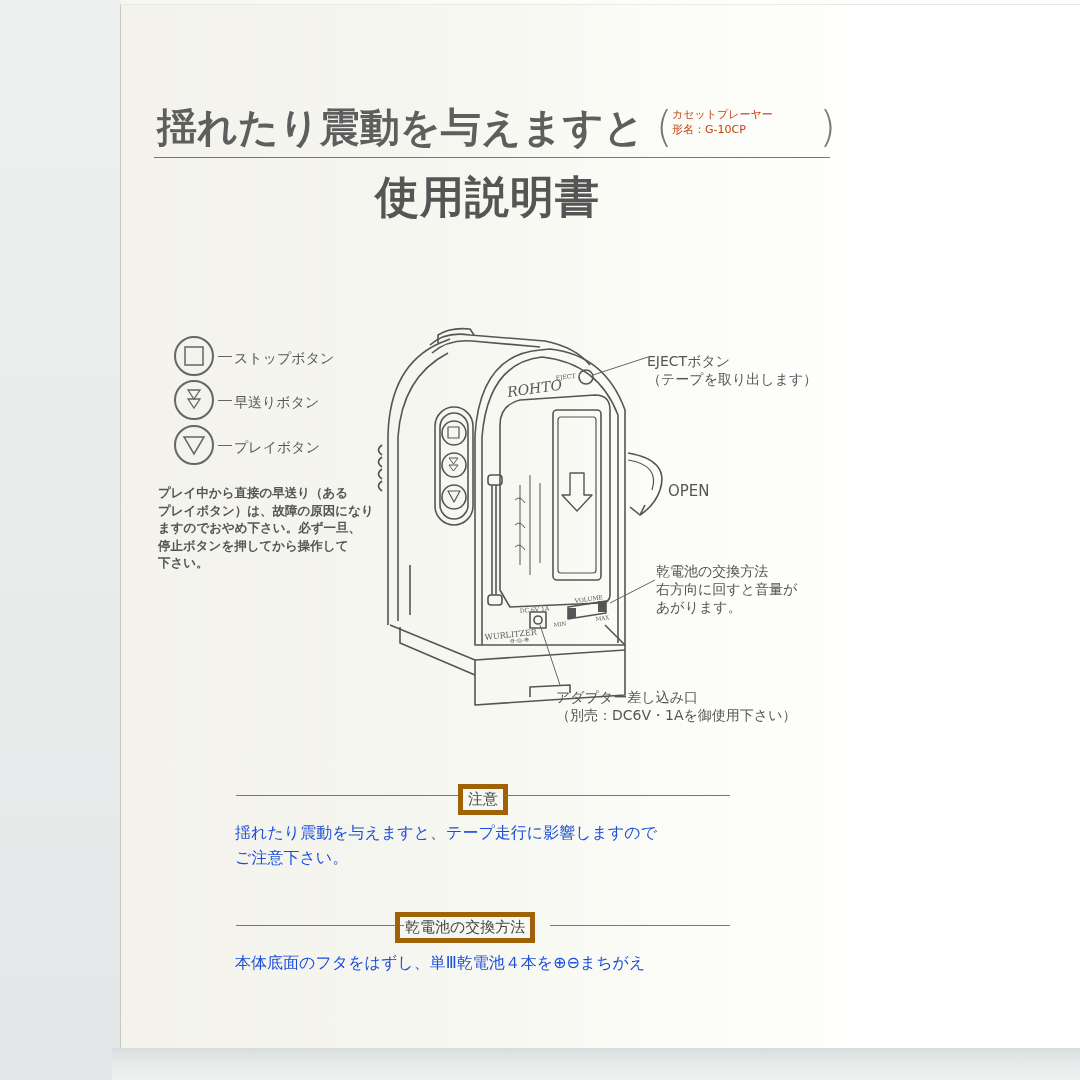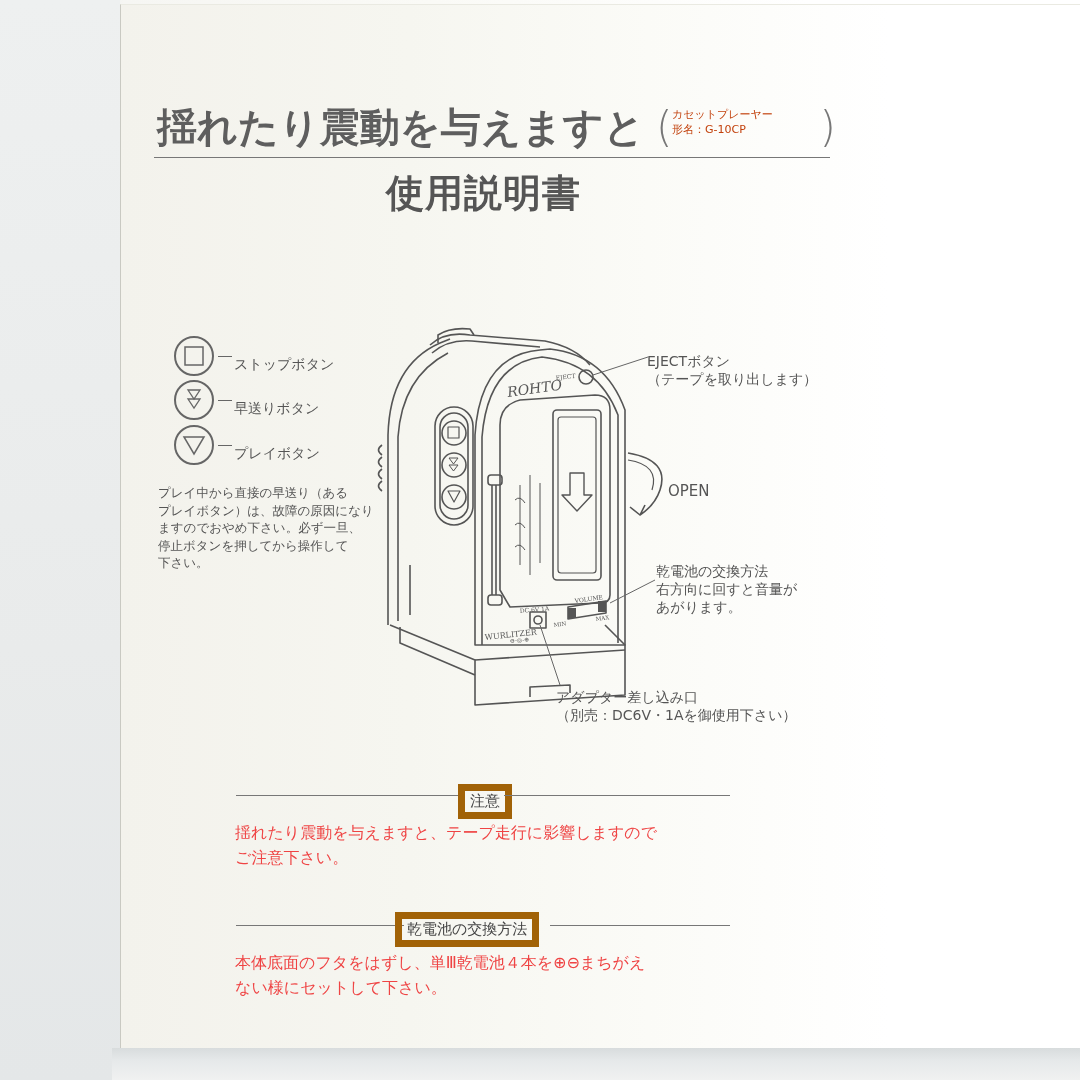--- a/index.html
+++ b/index.html
@@ -36,42 +36,42 @@
   }
   .subtitle-box .paren-l { left:0; }
   .subtitle-box .paren-r { right:0; }
   .subtitle-box .line1, .subtitle-box .line2 {
     position:absolute; left:16px; font-size:11px; color:#c2410c; white-space:nowrap;
   }
   .subtitle-box .line1 { top:3px; }
   .subtitle-box .line2 { top:18px; }
   .rule { background:#777; height:1px; }
   .doc-title {
-    left:386px; top:168px; font-size:38px; font-weight:bold; color:#555; letter-spacing:1px; white-space:nowrap;
+    left:375px; top:168px; font-size:44px; font-weight:bold; color:#555; letter-spacing:1px; white-space:nowrap;
   }
   .legend-item { left:174px; height:44px; }
   .legend-item .circ {
     position:absolute; left:0; top:0; width:40px; height:40px; border:2px solid #666; border-radius:50%;
     box-sizing:border-box;
   }
   .legend-item .dash {
     position:absolute; left:44px; top:20px; width:14px; height:1px; background:#666;
   }
   .legend-item .lbl {
-    position:absolute; left:60px; top:20px; font-size:14px; color:#555; white-space:nowrap;
+    position:absolute; left:60px; top:14px; font-size:14px; color:#555; white-space:nowrap;
   }
   .note {
-    left:158px; top:484px; width:220px; font-size:12.5px; line-height:17.5px; color:#555;
+    left:158px; top:484px; width:220px; font-size:12.5px; line-height:17.5px; color:#555;font-weight:bold;
   }
   .callout { font-size:14px; color:#555; white-space:nowrap; line-height:18px; }
   .section-rule { height:1px; background:#777; }
   .section-head {
-    font-size:15px; color:#444; border:7px solid #a16207; padding:1px 5px; background:transparent; white-space:nowrap;
-  }
-  .body-text { font-size:16px; color:#ef4444; line-height:25px; white-space:nowrap; }
+    font-size:15px; color:#444; border:5px solid #a16207; padding:1px 5px; background:transparent; white-space:nowrap;
+  }
+  .body-text { font-size:16px; color:#1d4ed8; line-height:25px; white-space:nowrap; }
   svg text { font-family: "DejaVu Serif", serif; }
 </style>
 </head>
 <body>
 
 <div class="bg-left"></div>
 <div class="paper"></div>
 <div class="paper-bottom"></div>
 
 <div class="abs title">揺れたり震動を与えますと</div>
@@ -214,14 +214,13 @@
 <div class="abs body-text" style="left:235px; top:820px;">
   <div>揺れたり震動を与えますと、テープ走行に影響しますので</div>
   <div>ご注意下さい。</div>
 </div>
 
 <div class="abs section-rule" style="left:236px; top:925px; width:168px;"></div>
 <div class="abs section-head" style="left:395px; top:912px;">乾電池の交換方法</div>
 <div class="abs section-rule" style="left:550px; top:925px; width:180px;"></div>
 <div class="abs body-text" style="left:235px; top:950px;">
   <div>本体底面のフタをはずし、単Ⅲ乾電池４本を⊕⊖まちがえ</div>
-  <div>ない様にセットして下さい。</div>
 </div>
 
 </body></html>

